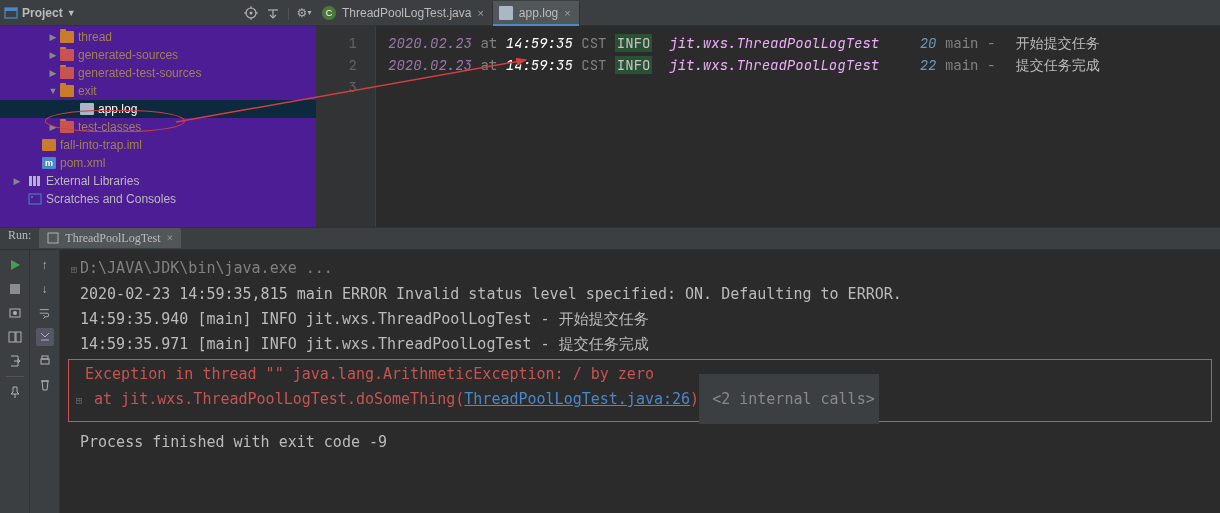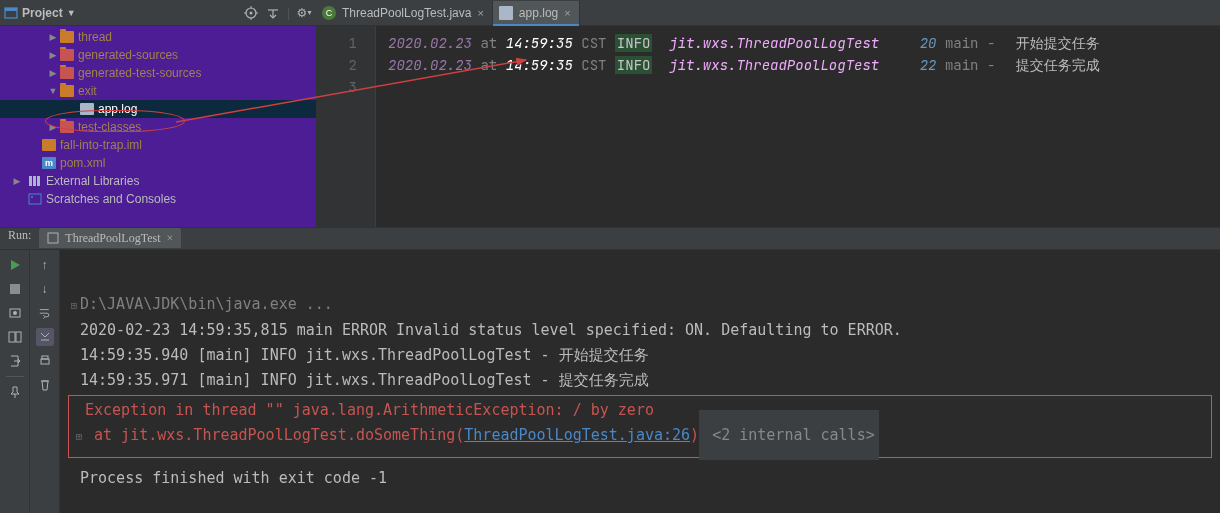--- a/index.html
+++ b/index.html
@@ -211,21 +211,20 @@
   .run-gutter-mid .btn { width:18px; height:18px; display:flex; align-items:center; justify-content:center; cursor:pointer; color:#afb1b3; }
   .btn.sel { background:#556; border-radius:2px;}
   .console {
     flex:1;
     font-family: "Consolas", monospace;
     font-size:15px;
     line-height:25px;
     padding:6px 8px;
     color:#bbbbbb;
     position:relative;
-    margin-top:36px;
   }
   .cmd { color:#808080; }
   .error-box {
     border:1px solid #c75450;
     padding:2px 4px 8px 4px;
     margin:2px 0 8px 0;
   }
   .err { color:#c75450; }
   .link { color:#4a88c7; text-decoration:underline; cursor:pointer; }
   .greybox { background:#3c3f41; color:#888; padding:16px 4px;}
@@ -448,15 +447,15 @@
   </div>
   <div class="console">
 <div><span class="fold">⊞</span><span class="cmd">D:\JAVA\JDK\bin\java.exe ...</span></div>
 <div><span class="fold"> </span><span>2020-02-23 14:59:35,815 main ERROR Invalid status level specified: ON. Defaulting to ERROR.</span></div>
 <div><span class="fold"> </span><span>14:59:35.940 [main] INFO  jit.wxs.ThreadPoolLogTest - 开始提交任务</span></div>
 <div><span class="fold"> </span><span>14:59:35.971 [main] INFO  jit.wxs.ThreadPoolLogTest - 提交任务完成</span></div>
 <div class="error-box">
 <div><span class="fold"> </span><span class="err">Exception in thread "" java.lang.ArithmeticException: / by zero</span></div>
 <div><span class="fold">⊞</span><span class="err">    at jit.wxs.ThreadPoolLogTest.doSomeThing(</span><span class="link">ThreadPoolLogTest.java:26</span><span class="err">)</span><span class="greybox"> &lt;2 internal calls&gt;</span></div>
 </div>
-<div><span class="fold"> </span><span>Process finished with exit code -1</span></div>
+<div><span class="fold"> </span><span>Process finished with exit code -9</span></div>
   </div>
 </div>
 
 </body></html>

